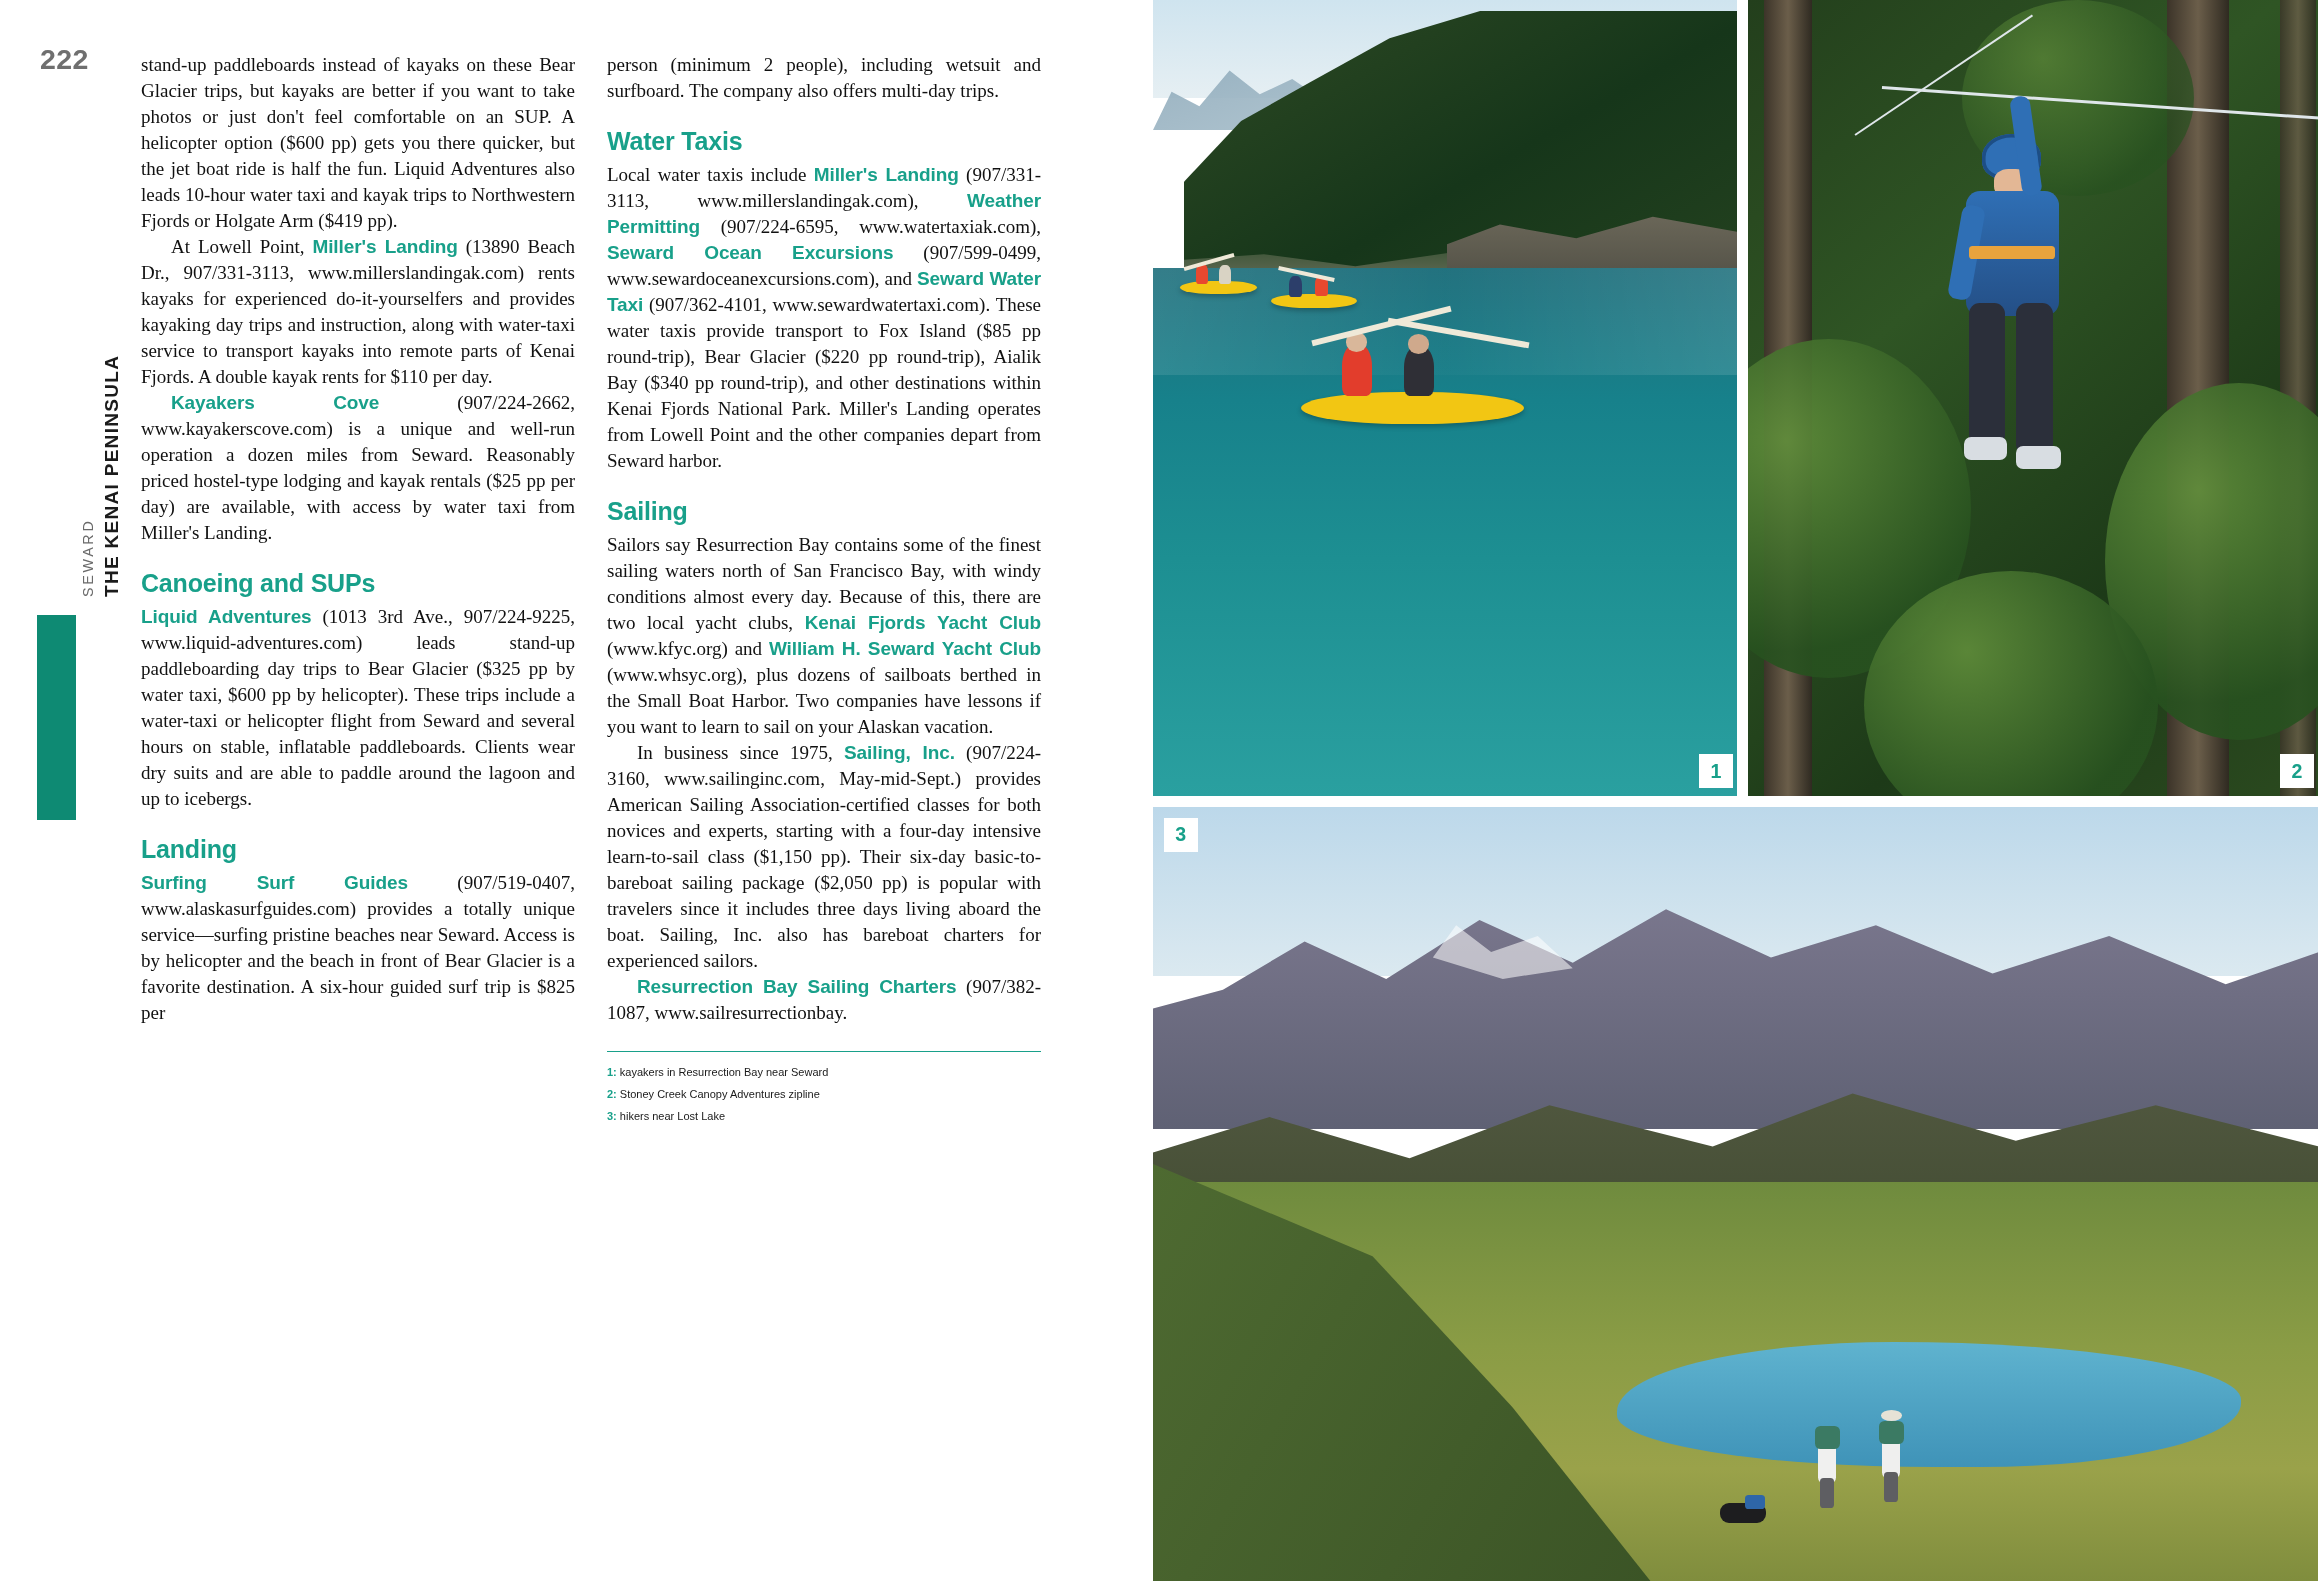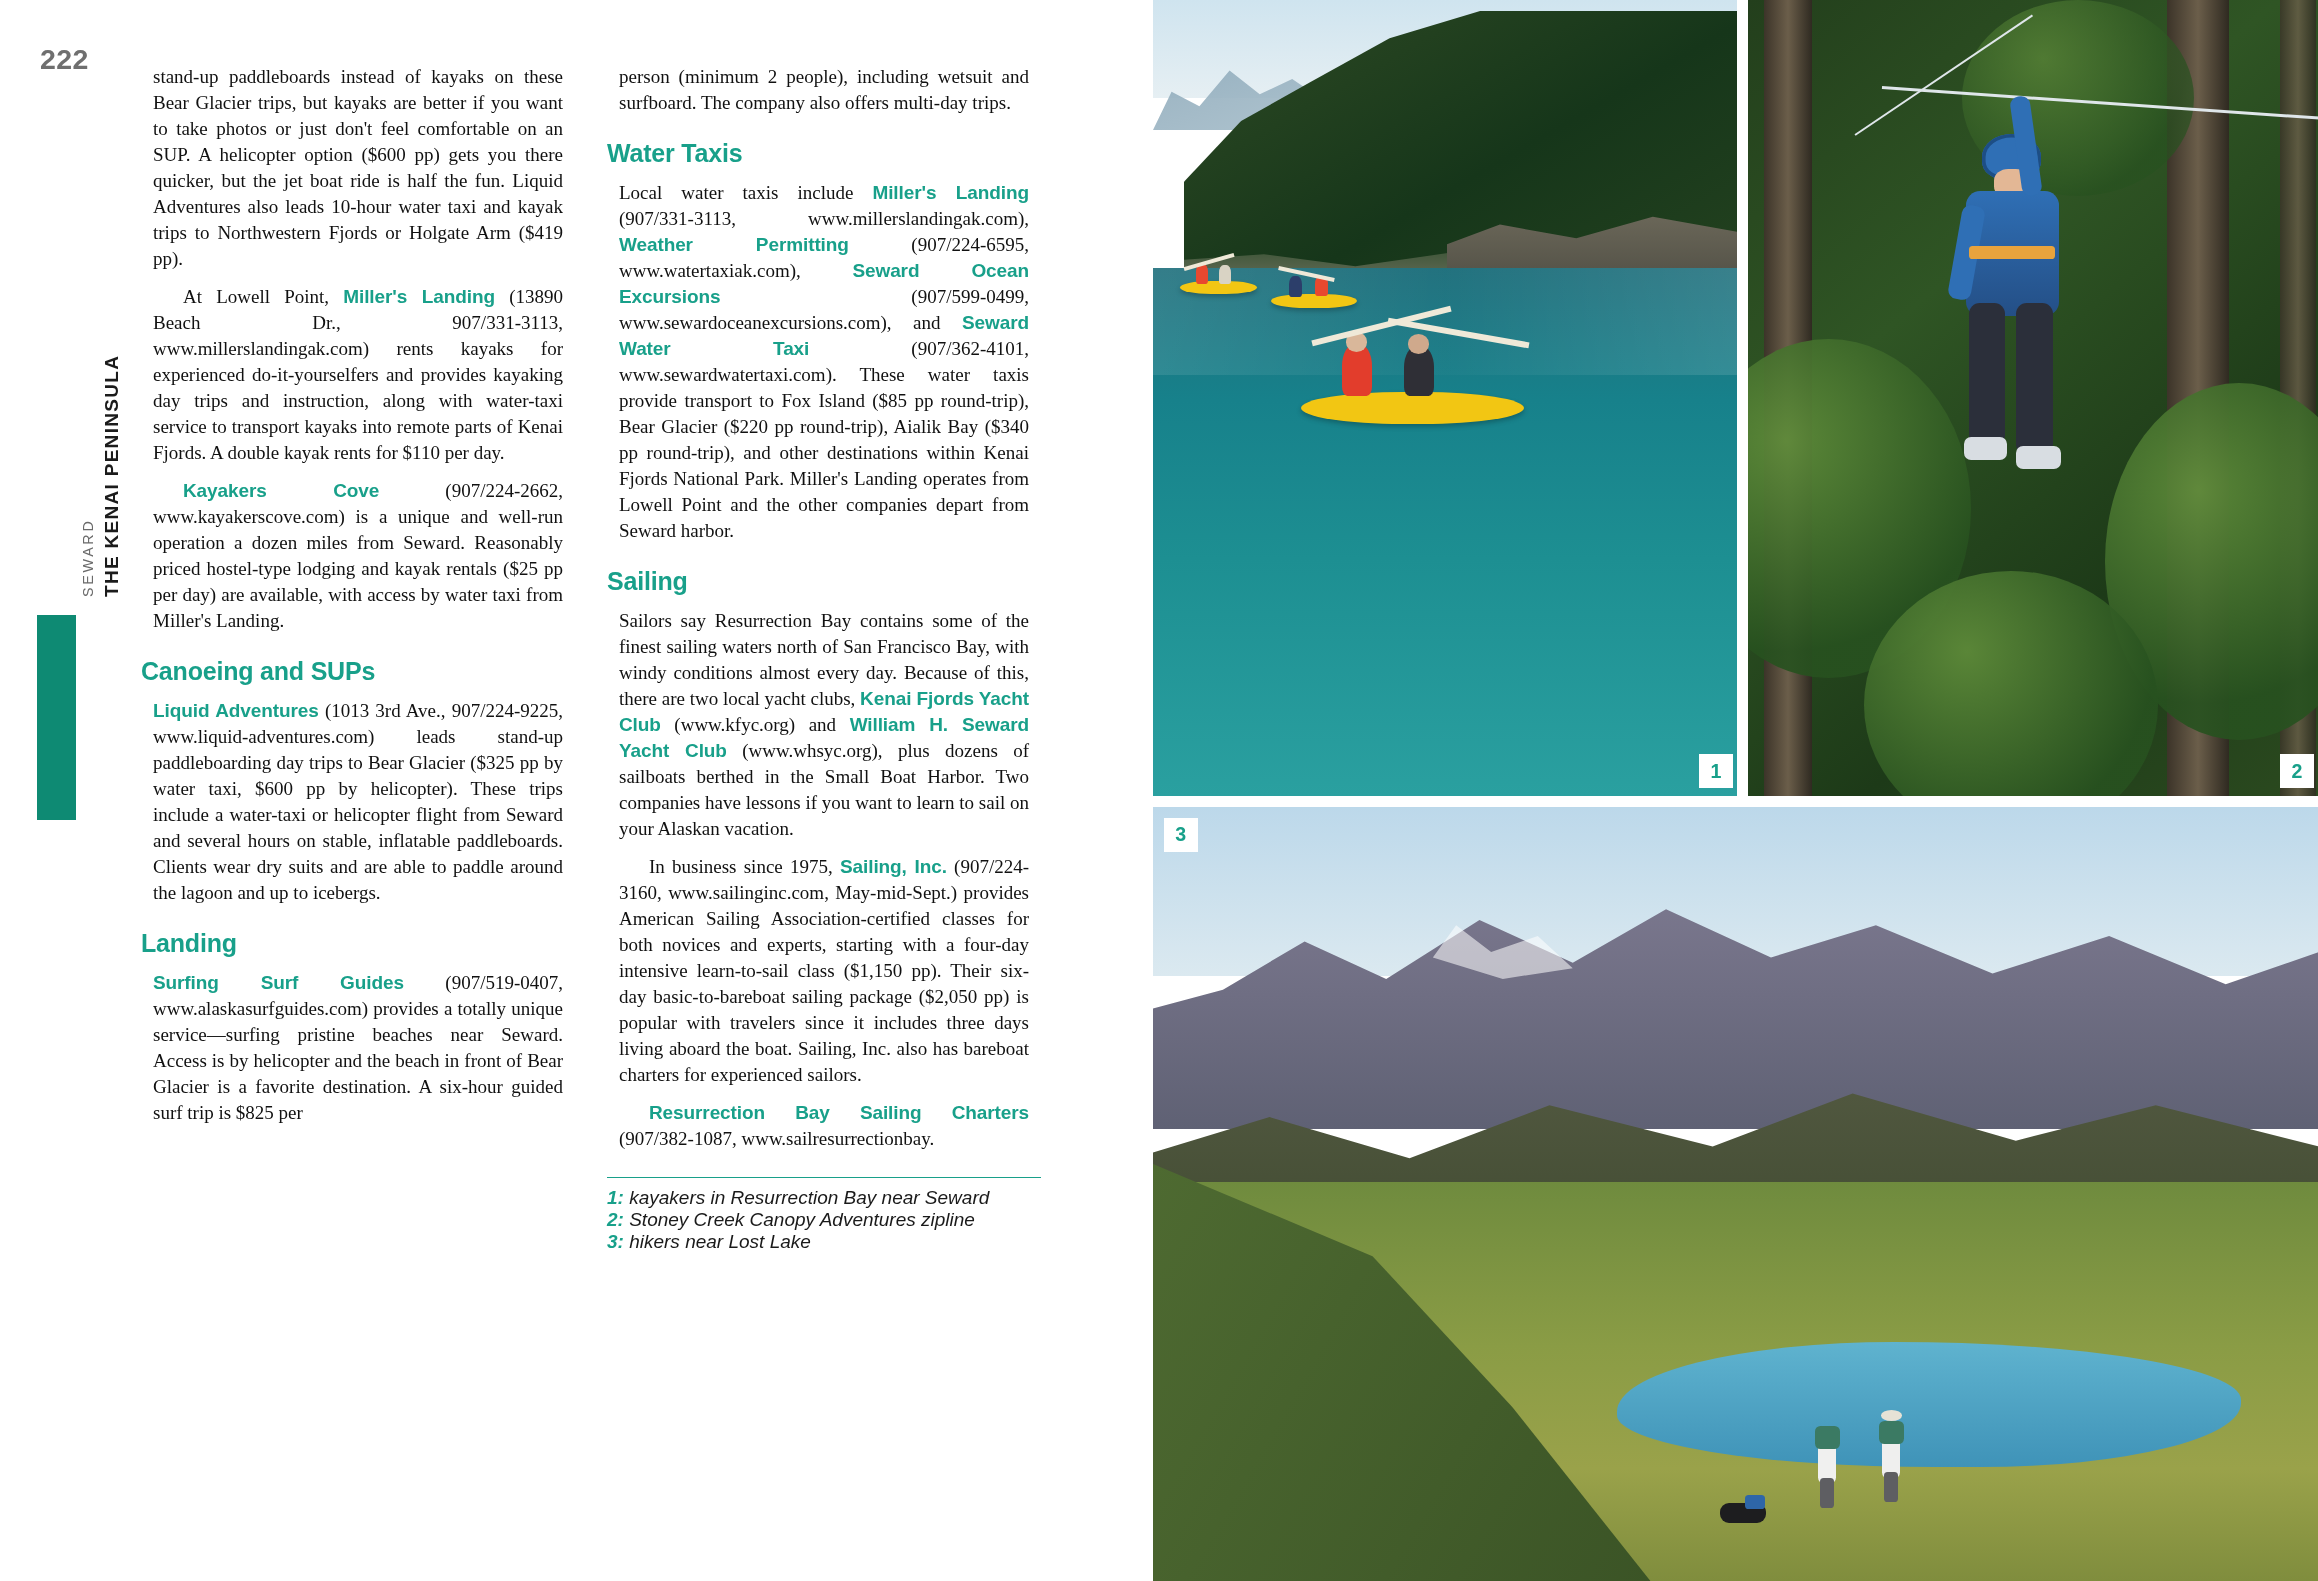--- a/index.html
+++ b/index.html
@@ -77,21 +77,21 @@
     width: 901px;
     height: 1480px;
     display: flex;
     gap: 32px;
   }
   .col {
     width: 434px;
     position: relative;
   }
   p.body {
-    margin: 12px;
+    margin: 0;
     font-size: 19px;
     line-height: 26px;
     color: #111111;
     text-align: justify;
     text-justify: inter-word;
     hyphens: manual;
   }
   p.body + p.body {
     text-indent: 30px;
   }
@@ -111,24 +111,23 @@
     letter-spacing: -0.1px;
   }
   .rule {
     border: none;
     border-top: 1.3px solid #18a08a;
     margin: 25px 0 9px 0;
     width: 100%;
   }
   .caption {
     font-family: "Liberation Sans", sans-serif;
-    font-size: 19px;
+    font-size: 11px;
     line-height: 22px;
     color: #1a1a1a;
-    font-style: italic;
   }
   .caption b {
     color: #18a08a;
     font-weight: bold;
   }
   
   .photo-page {
     position: relative;
     width: 1166px;
     height: 1581px;

